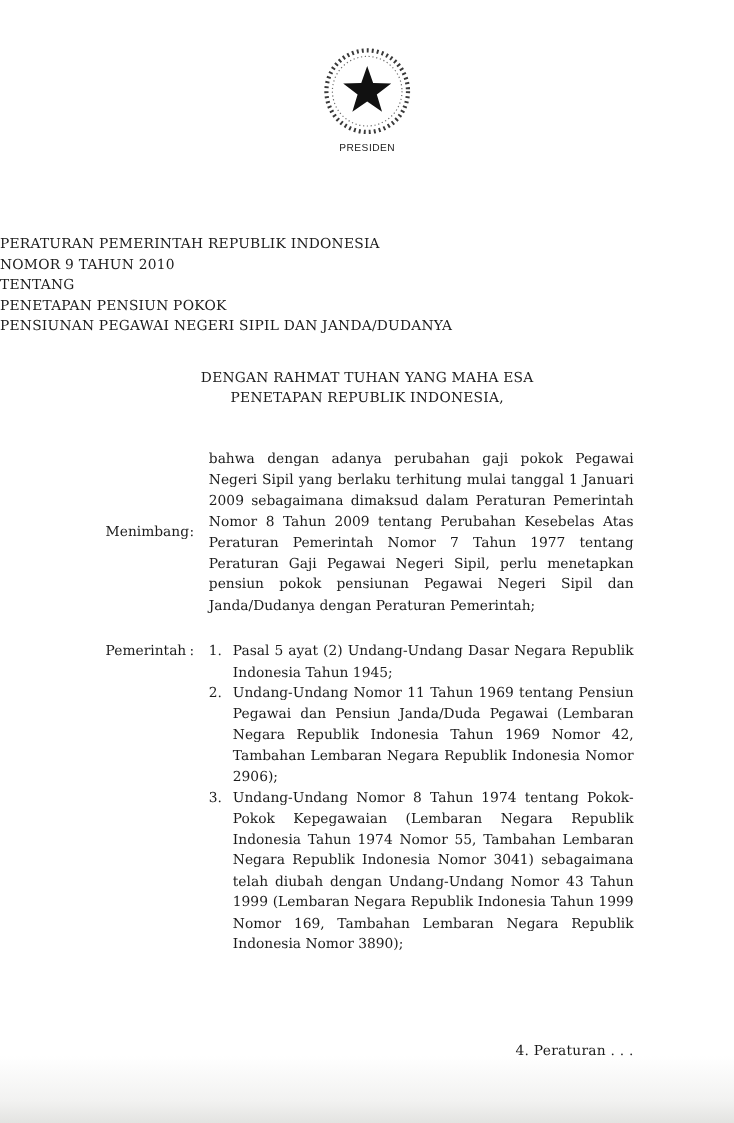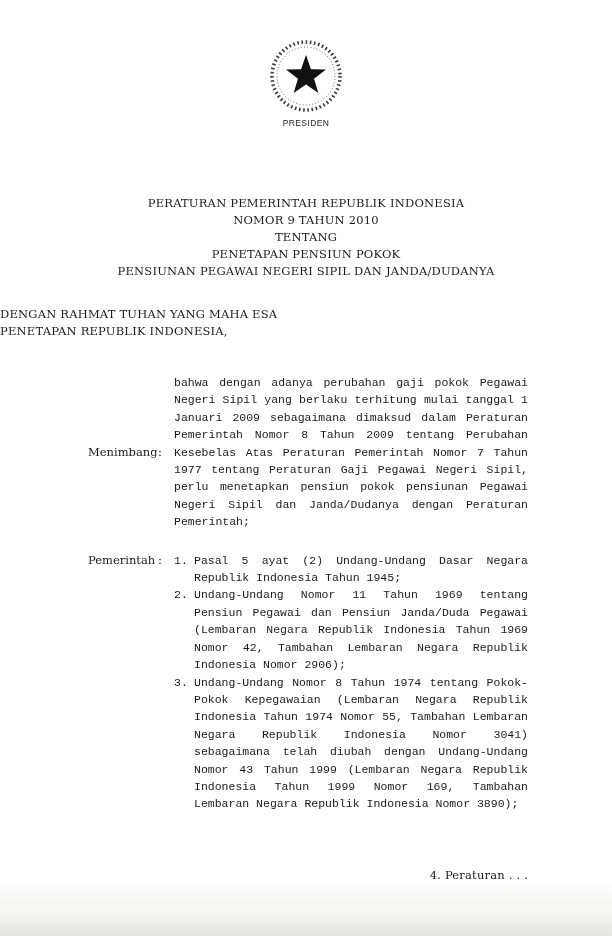--- a/index.html
+++ b/index.html
@@ -31,27 +31,27 @@
     margin-top: 4px;
     font-family: "Liberation Sans", sans-serif;
     font-size: 8.5px;
     line-height: 11px;
     letter-spacing: 0.4px;
     color: #222;
   }
   
   .title-block {
     margin-top: 66px;
-    text-align: center;
     font-size: 11.5px;
     line-height: 17px;
     letter-spacing: 0.2px;
   }
   .preamble {
     margin-top: 26px;
+    text-align: center;
     font-size: 11.5px;
     line-height: 17px;
     letter-spacing: 0.2px;
   }
   
   .section {
     display: flex;
     align-items: flex-start;
     padding: 0 84px 0 88px;
     font-size: 11.5px;
@@ -65,21 +65,20 @@
   }
   .sec-colon {
     width: 16px;
     flex: 0 0 16px;
     text-align: left;
   }
   .sec-content {
     flex: 1;
     text-align: justify;
     text-justify: inter-word;
-    font-family: Liberation Mono, monospace;
   }
   .list-item {
     display: flex;
     align-items: flex-start;
   }
   .list-num {
     width: 20px;
     flex: 0 0 20px;
   }
   .list-text {

